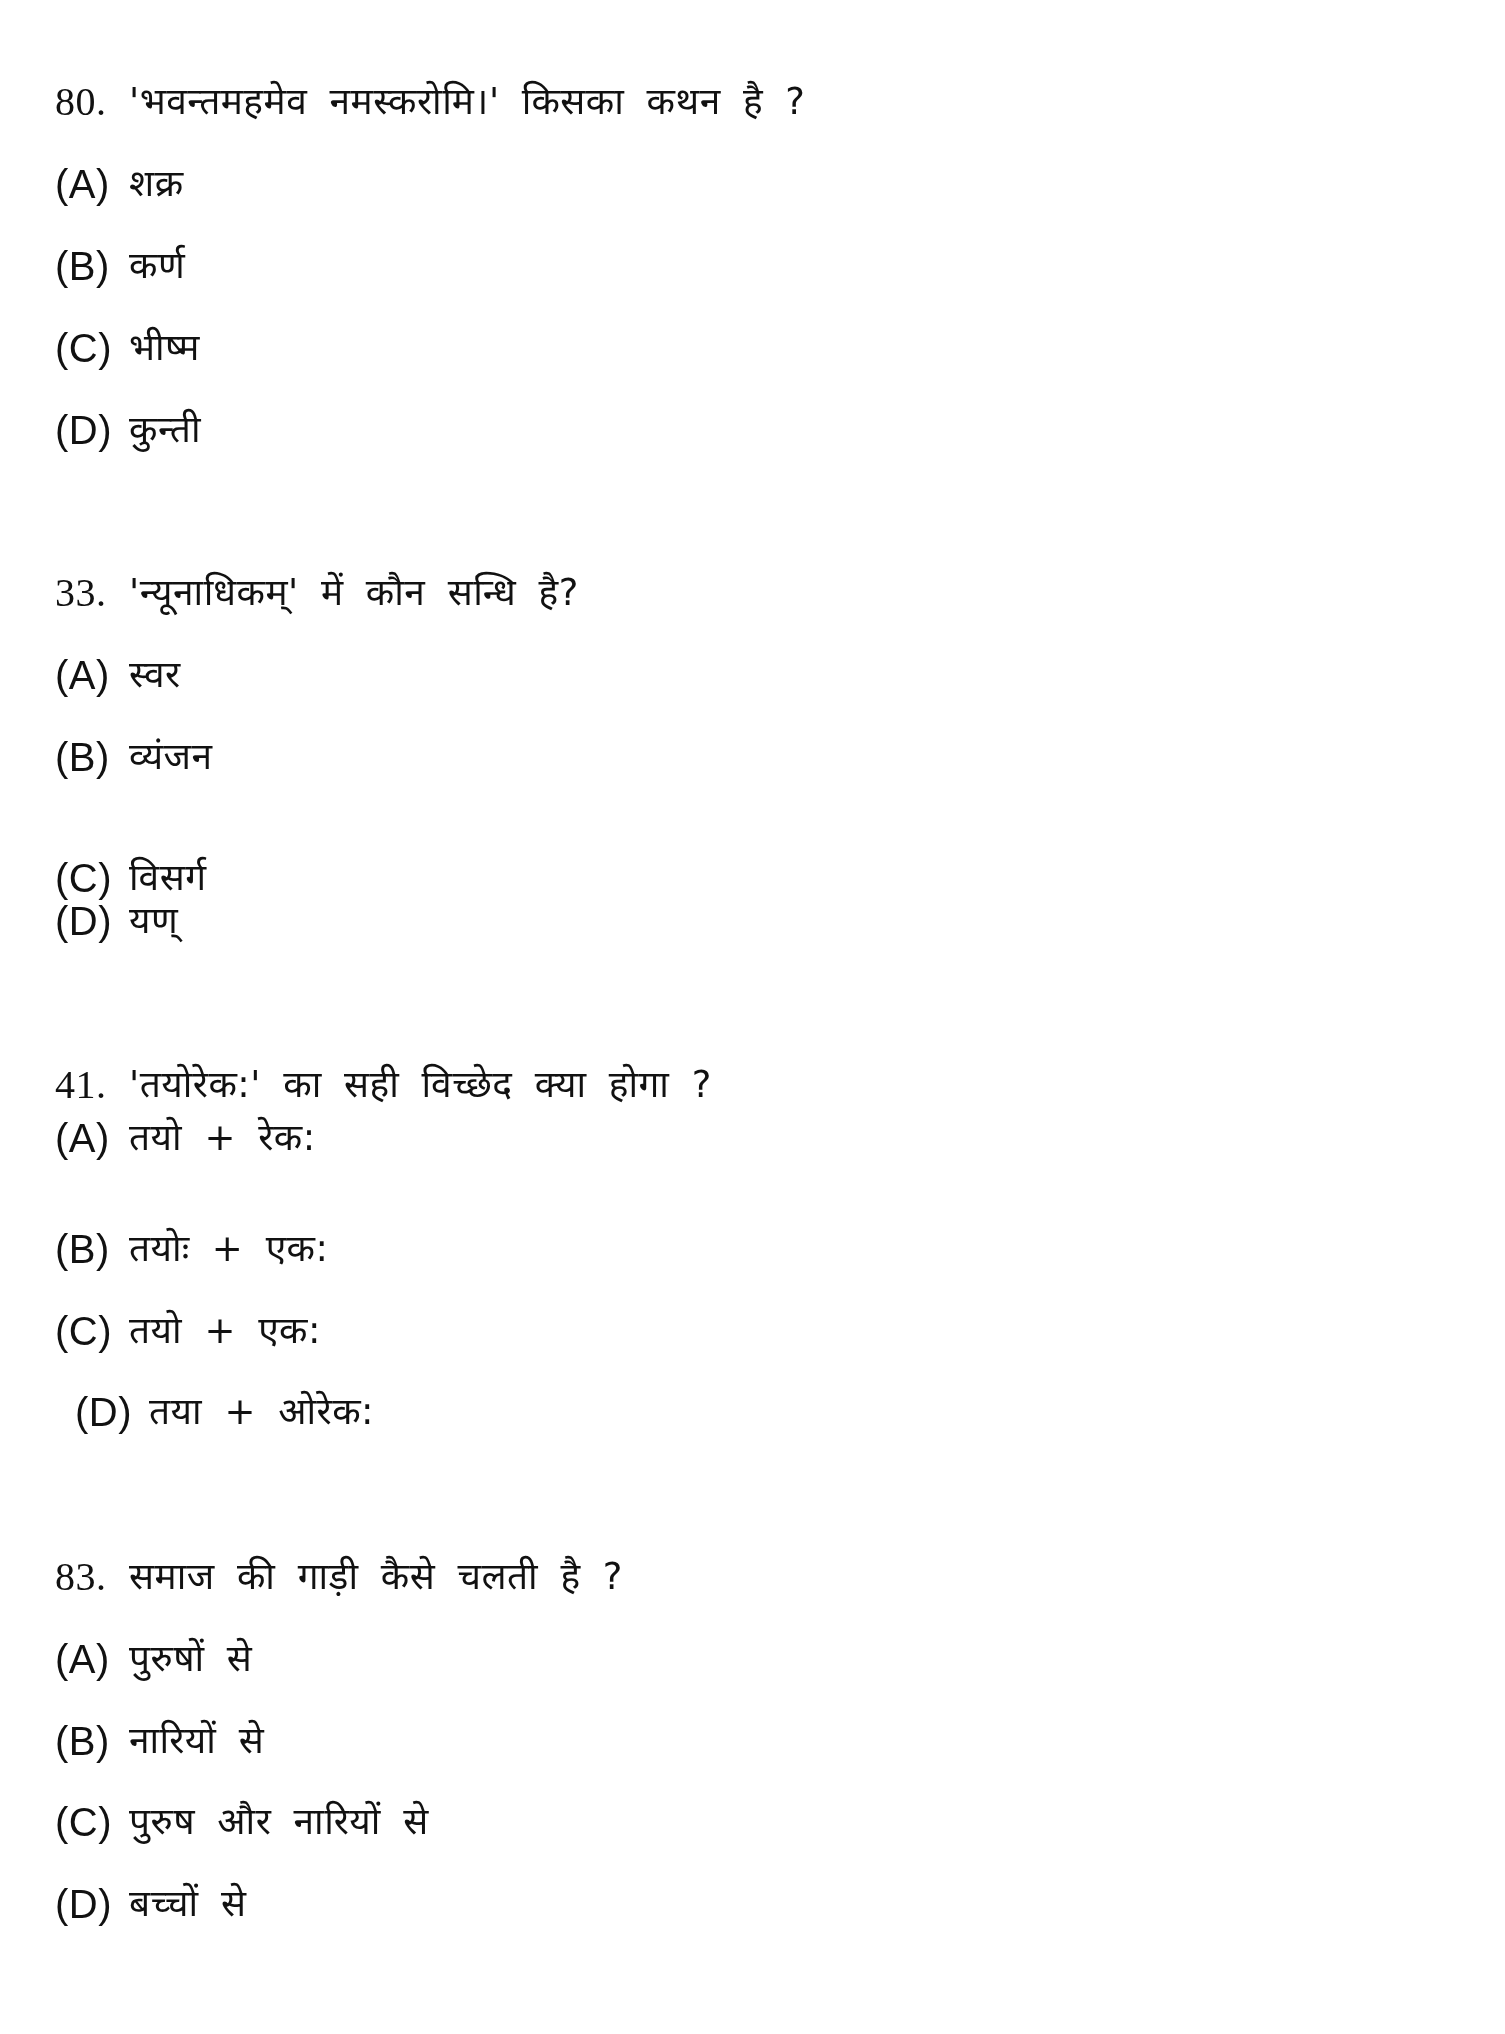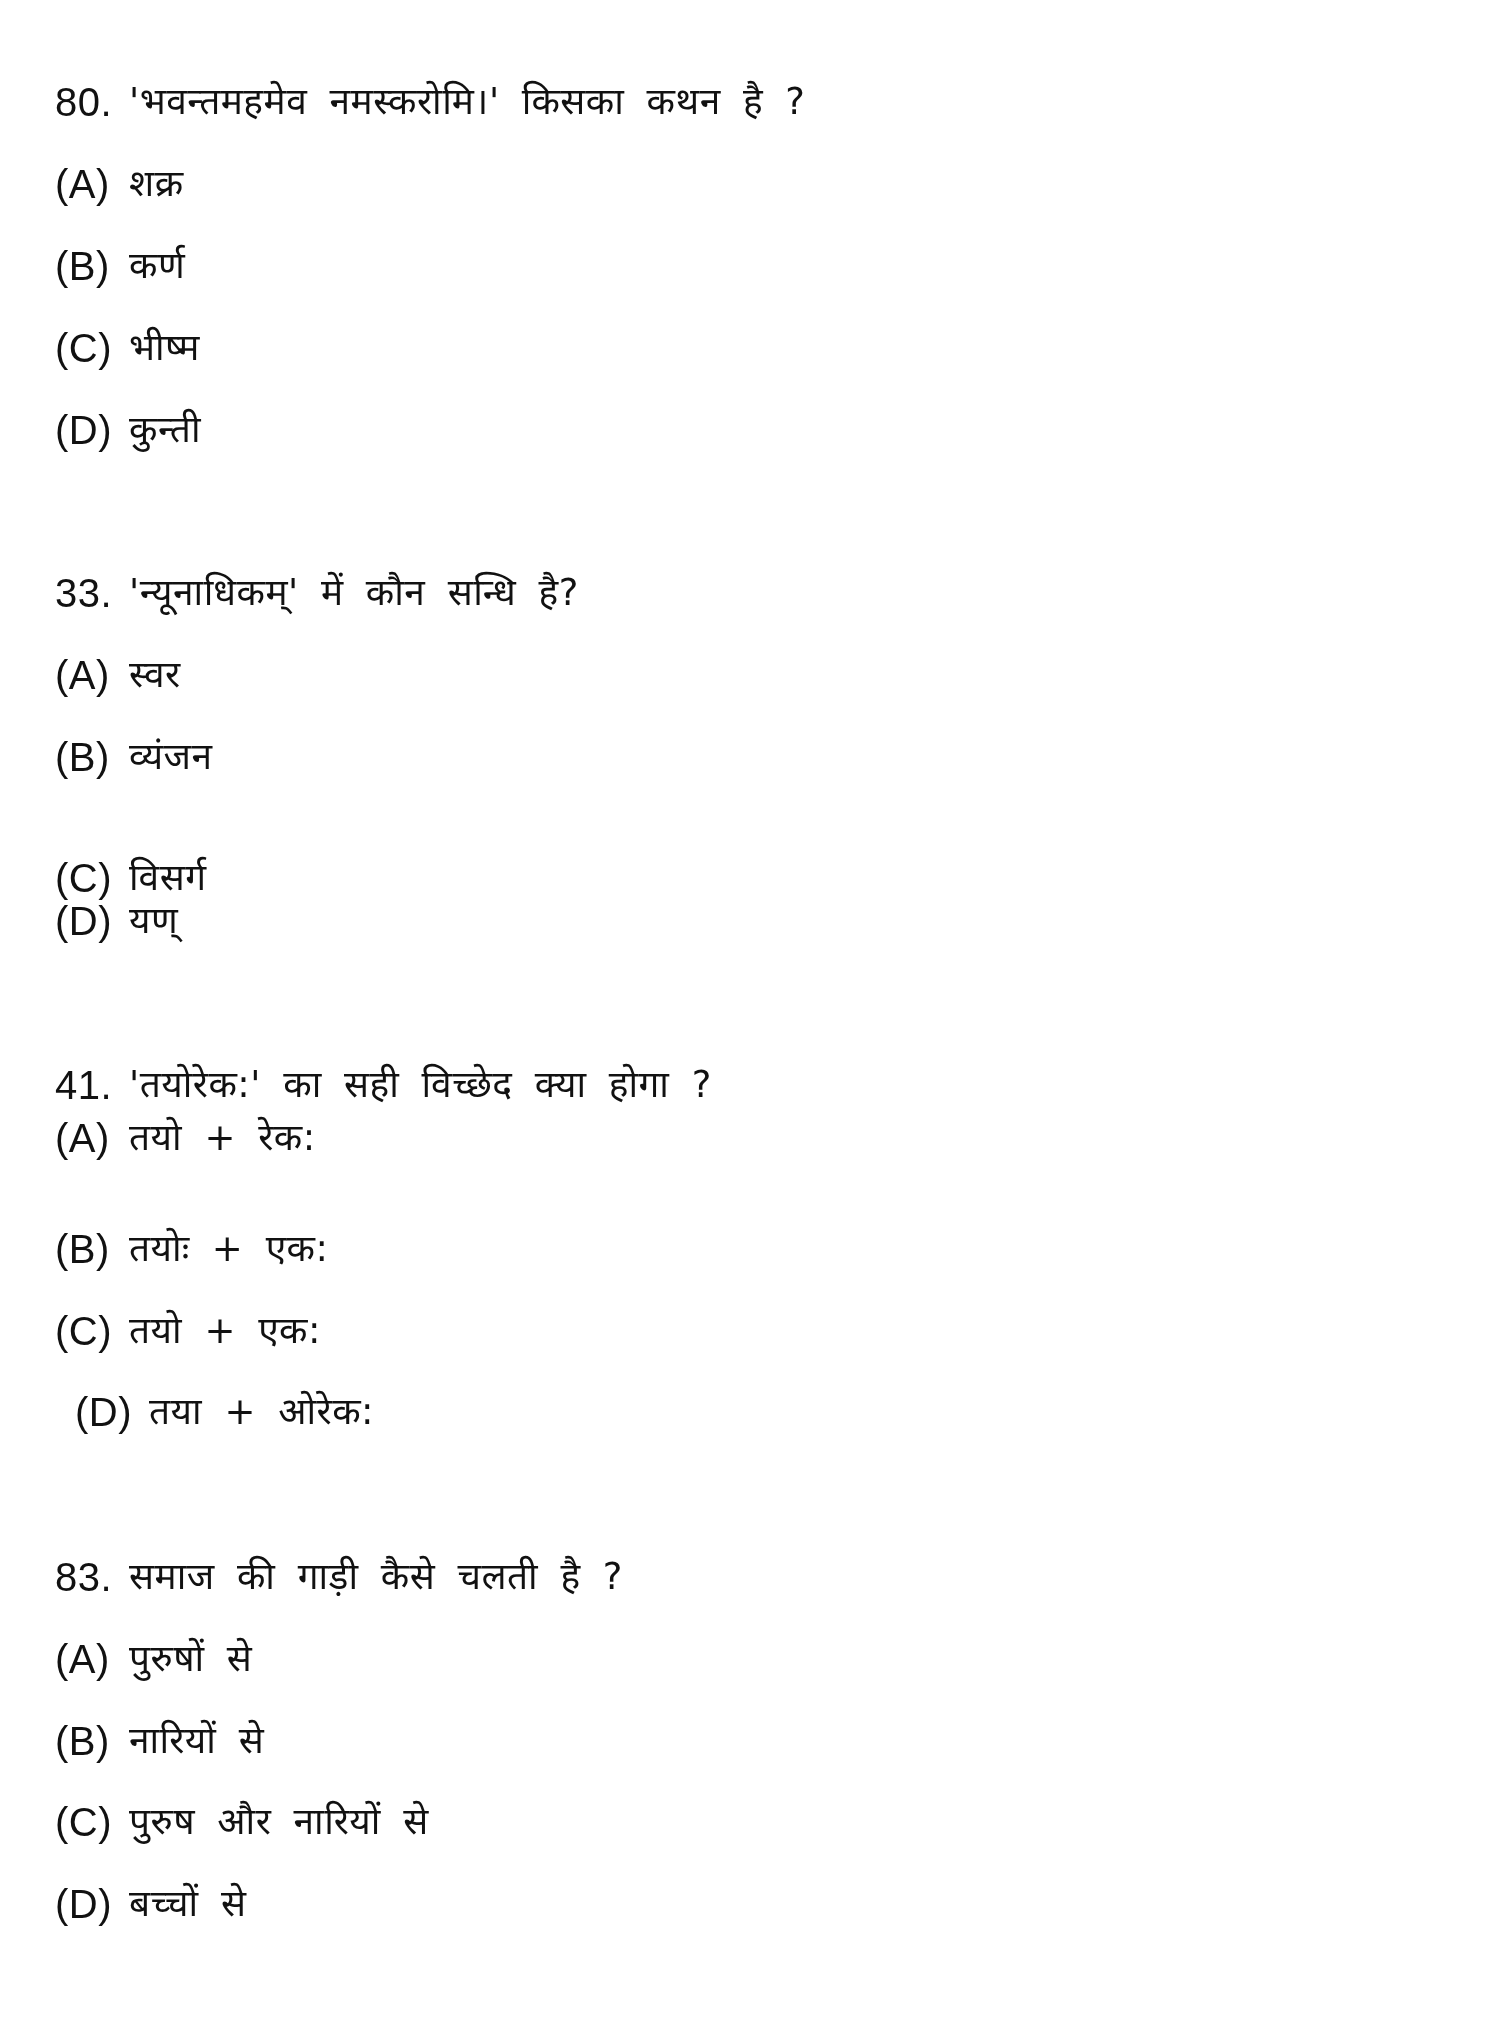--- a/index.html
+++ b/index.html
@@ -35,21 +35,21 @@
       white-space: nowrap;
       font-size: 37px;
       letter-spacing: 0.5px;
     }
     .q-num, .opt-label {
       font-family: "Liberation Sans", sans-serif;
       font-size: 40px;
       display: inline-block;
       vertical-align: top;
     }
-    .q-num { width: 74px; }
+    .q-num { width: 74px; font-family: Liberation Serif, serif; }
     .opt-label { width: 74px; }
     .q-text, .opt-text {
       display: inline-block;
       vertical-align: top;
       word-spacing: 10px;
     }
   </style>
 </head>
 <body>
 

